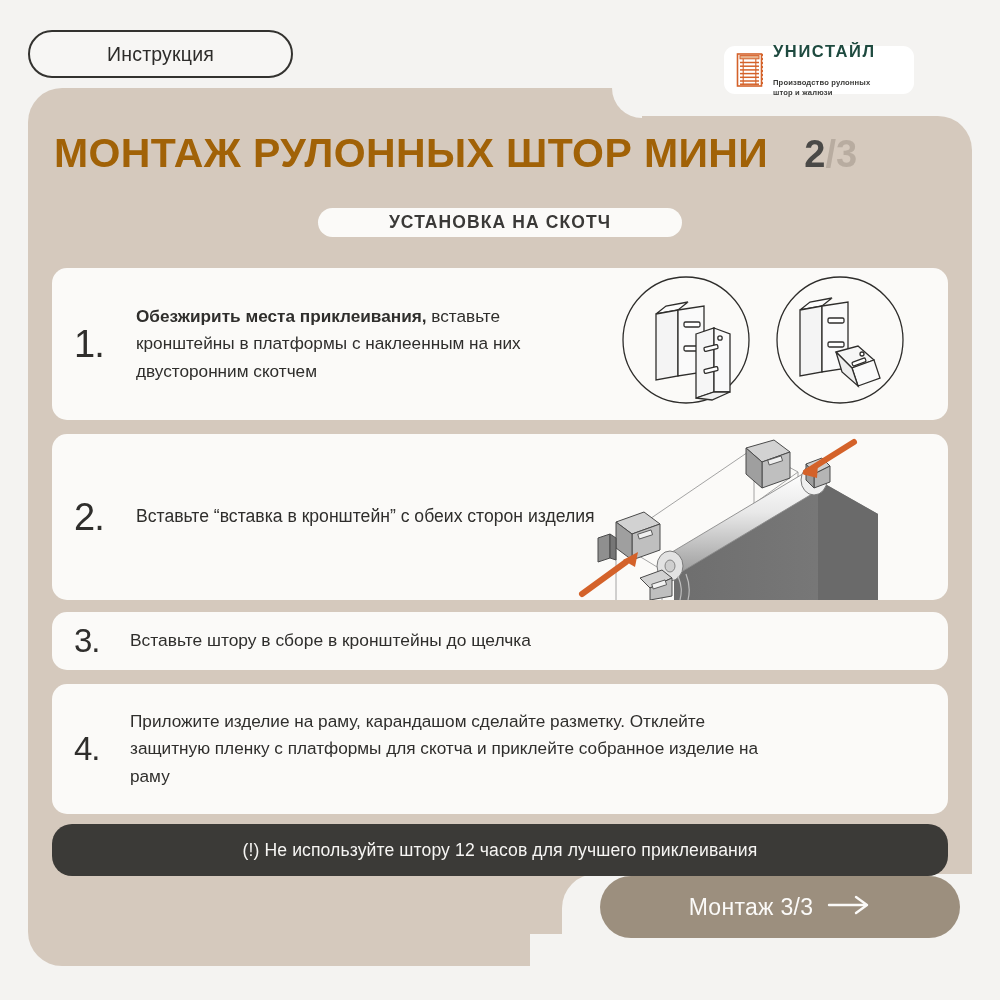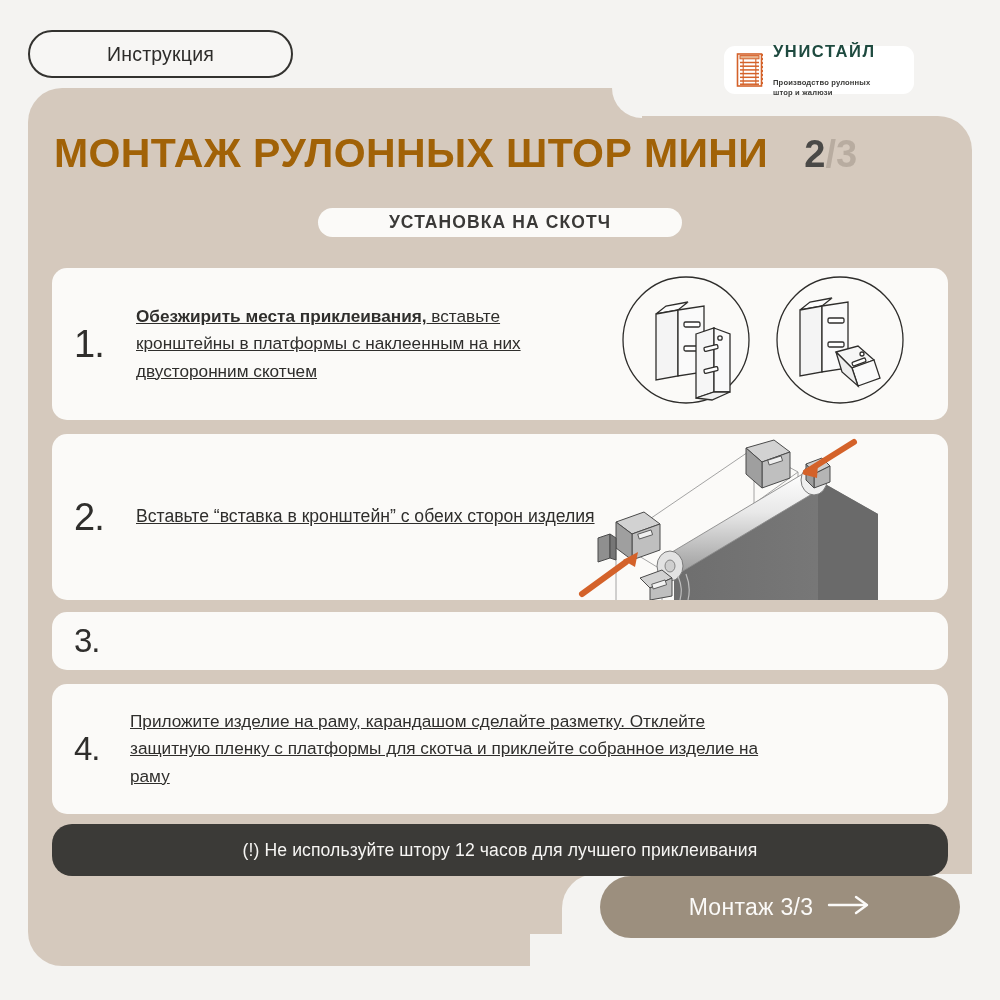--- a/index.html
+++ b/index.html
@@ -241,21 +241,20 @@
     font-weight: normal;
     color: #2f2e2c;
     text-align: left;
     letter-spacing: -1px;
   }
   #card-3 .step-num, #card-4 .step-num { font-size: 33px; flex: 0 0 56px; }
   .step-body {
     font-size: 17.2px;
     line-height: 1.58;
     color: #2f2e2c;
-    text-decoration: underline;
   }
   .step-body b { font-weight: bold; }
   #card-1 .step-body { max-width: 420px; }
   #card-2 .step-body { font-size: 17.6px; }
   #card-3 .step-body { font-size: 17.4px; }
   #card-4 .step-body { max-width: 640px; }
 
   
   .illus-1 {
     position: absolute;
@@ -489,20 +488,21 @@
         </g>
         <polygon points="224,40 240,30 239,44" fill="#d4622a"></polygon>
         <polygon points="45,126 60,118 57,133" fill="#d4622a"></polygon>
       </svg>
     </span>
   </div>
 
   <div class="card" id="card-3">
     <div class="card-inner">
       <div class="step-num">3.</div>
+      <div class="step-body">Вставьте штору в сборе в кронштейны до щелчка</div>
     </div>
   </div>
 
   <div class="card" id="card-4">
     <div class="card-inner">
       <div class="step-num">4.</div>
       <div class="step-body">Приложите изделие на раму, карандашом сделайте разметку. Отклейте защитную пленку с платформы для скотча и приклейте собранное изделие на раму</div>
     </div>
   </div>
 

